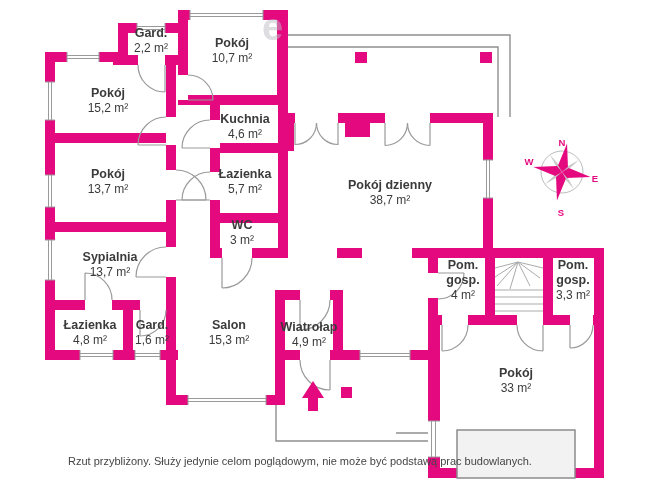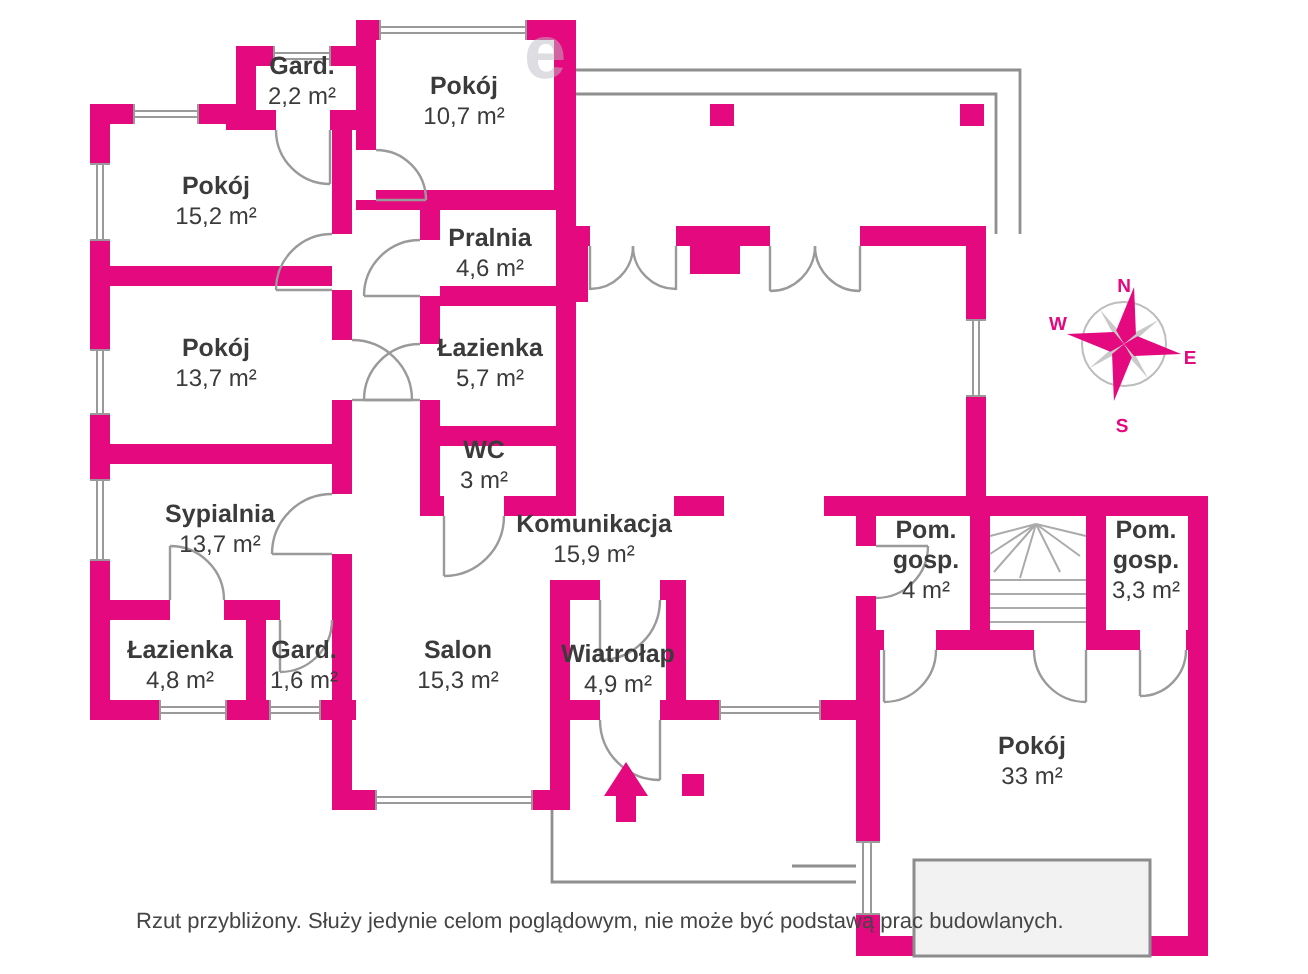--- a/index.html
+++ b/index.html
@@ -195,43 +195,43 @@
     </div>
 <div class="room-label" style="left:232px;top:36px">
       <div class="rname">Pokój</div>
       <div class="rarea">10,7 m²</div>
     </div>
 <div class="room-label" style="left:108px;top:86px">
       <div class="rname">Pokój</div>
       <div class="rarea">15,2 m²</div>
     </div>
 <div class="room-label" style="left:245px;top:112px">
-      <div class="rname">Pralnia</div>
+      <div class="rname">Kuchnia</div>
       <div class="rarea">4,6 m²</div>
     </div>
 <div class="room-label" style="left:245px;top:167px">
       <div class="rname">Łazienka</div>
       <div class="rarea">5,7 m²</div>
     </div>
 <div class="room-label" style="left:108px;top:167px">
       <div class="rname">Pokój</div>
       <div class="rarea">13,7 m²</div>
     </div>
 <div class="room-label" style="left:242px;top:218px">
       <div class="rname">WC</div>
       <div class="rarea">3 m²</div>
     </div>
+<div class="room-label" style="left:390px;top:178px">
+      <div class="rname">Pokój dzienny</div>
+      <div class="rarea">38,7 m²</div>
+    </div>
 <div class="room-label" style="left:110px;top:250px">
       <div class="rname">Sypialnia</div>
       <div class="rarea">13,7 m²</div>
     </div>
-<div class="room-label" style="left:297px;top:255px">
-      <div class="rname">Komunikacja</div>
-      <div class="rarea">15,9 m²</div>
-    </div>
 <div class="room-label" style="left:90px;top:318px">
       <div class="rname">Łazienka</div>
       <div class="rarea">4,8 m²</div>
     </div>
 <div class="room-label" style="left:152px;top:318px">
       <div class="rname">Gard.</div>
       <div class="rarea">1,6 m²</div>
     </div>
 <div class="room-label" style="left:229px;top:318px">
       <div class="rname">Salon</div>

